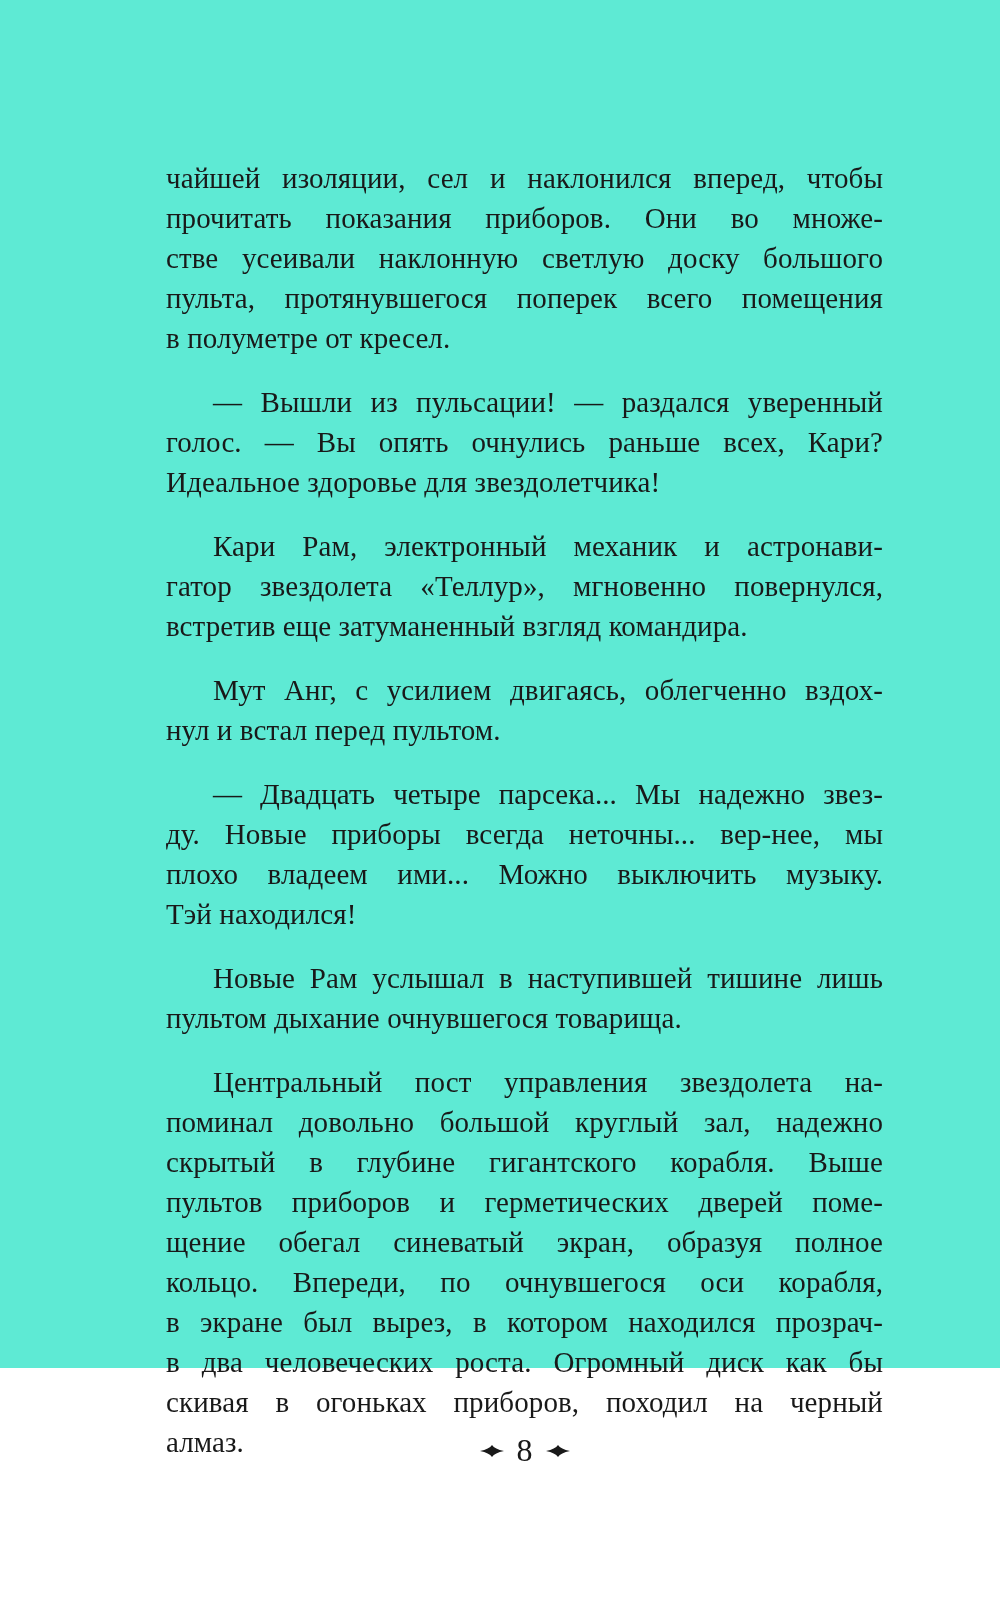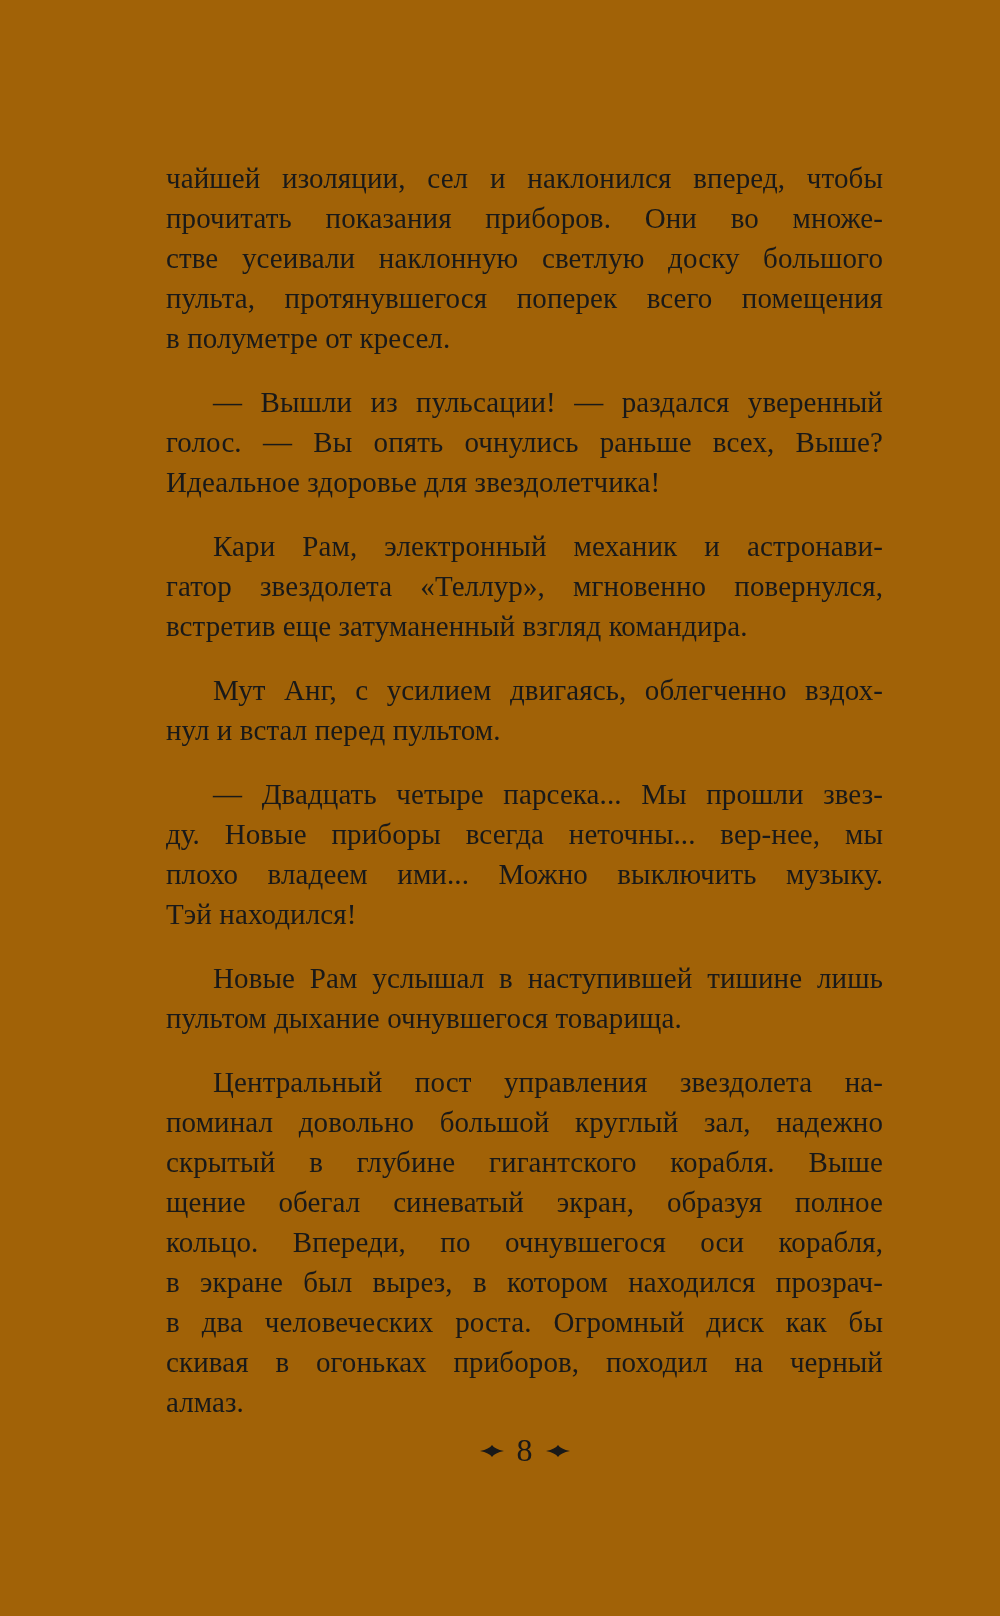--- a/index.html
+++ b/index.html
@@ -6,22 +6,22 @@
   html, body {
     width: 1000px;
     height: 1616px;
     background: #ffffff;
     overflow: hidden;
     font-family: "Liberation Serif", "DejaVu Serif", serif;
   }
   .page {
     position: relative;
     width: 1000px;
-    height: 1616px;
-    background: #a16207;
+    height: 1368px;
+    background: #5eead4;
   }
   .text-block {
     position: absolute;
     left: 166px;
     top: 158px;
     width: 717px;
     font-size: 29px;
     line-height: 40px;
     color: #191919;
     letter-spacing: 0.1px;
@@ -65,36 +65,37 @@
 
 <div class="page">
 
   <div class="text-block">
       <div class="line">чайшей изоляции, сел и наклонился вперед, чтобы</div>
       <div class="line">прочитать показания приборов. Они во множе-</div>
       <div class="line">стве усеивали наклонную светлую доску большого</div>
       <div class="line">пульта, протянувшегося поперек всего помещения</div>
       <div class="line last">в полуметре от кресел.</div>
       <div class="line indent">— Вышли из пульсации! — раздался уверенный</div>
-      <div class="line">голос. — Вы опять очнулись раньше всех, Выше?</div>
+      <div class="line">голос. — Вы опять очнулись раньше всех, Кари?</div>
       <div class="line last">Идеальное здоровье для звездолетчика!</div>
       <div class="line indent">Кари Рам, электронный механик и астронави-</div>
       <div class="line">гатор звездолета «Теллур», мгновенно повернулся,</div>
       <div class="line last">встретив еще затуманенный взгляд командира.</div>
       <div class="line indent">Мут Анг, с усилием двигаясь, облегченно вздох-</div>
       <div class="line last">нул и встал перед пультом.</div>
-      <div class="line indent">— Двадцать четыре парсека... Мы прошли звез-</div>
+      <div class="line indent">— Двадцать четыре парсека... Мы надежно звез-</div>
       <div class="line">ду. Новые приборы всегда неточны... вер-нее, мы</div>
       <div class="line">плохо владеем ими... Можно выключить музыку.</div>
       <div class="line last">Тэй находился!</div>
       <div class="line indent">Новые Рам услышал в наступившей тишине лишь</div>
       <div class="line last">пультом дыхание очнувшегося товарища.</div>
       <div class="line indent">Центральный пост управления звездолета на-</div>
       <div class="line">поминал довольно большой круглый зал, надежно</div>
       <div class="line">скрытый в глубине гигантского корабля. Выше</div>
+      <div class="line">пультов приборов и герметических дверей поме-</div>
       <div class="line">щение обегал синеватый экран, образуя полное</div>
       <div class="line">кольцо. Впереди, по очнувшегося оси корабля,</div>
       <div class="line">в экране был вырез, в котором находился прозрач-</div>
       <div class="line">в два человеческих роста. Огромный диск как бы</div>
       <div class="line">скивая в огоньках приборов, походил на черный</div>
       <div class="line last">алмаз.</div>
     </div>
 
   <div class="footer">
     <svg class="star-icon" width="24" height="14" viewBox="-14 -7 28 14" xmlns="http://www.w3.org/2000/svg">

